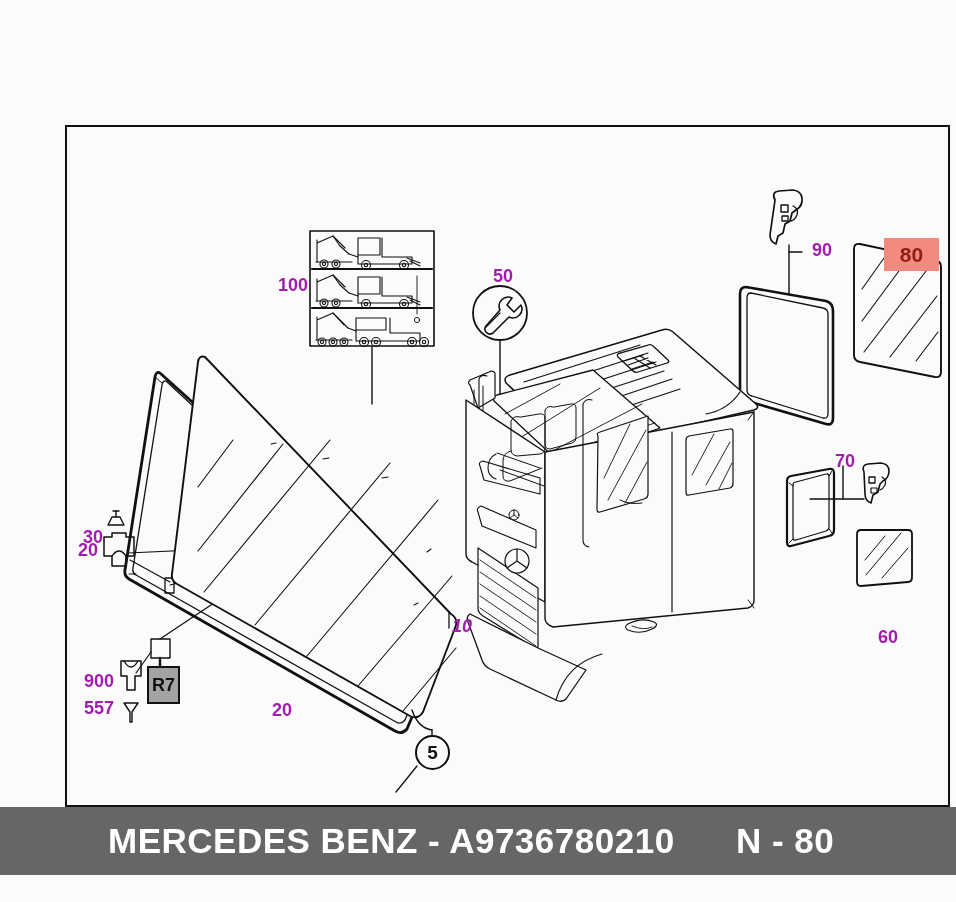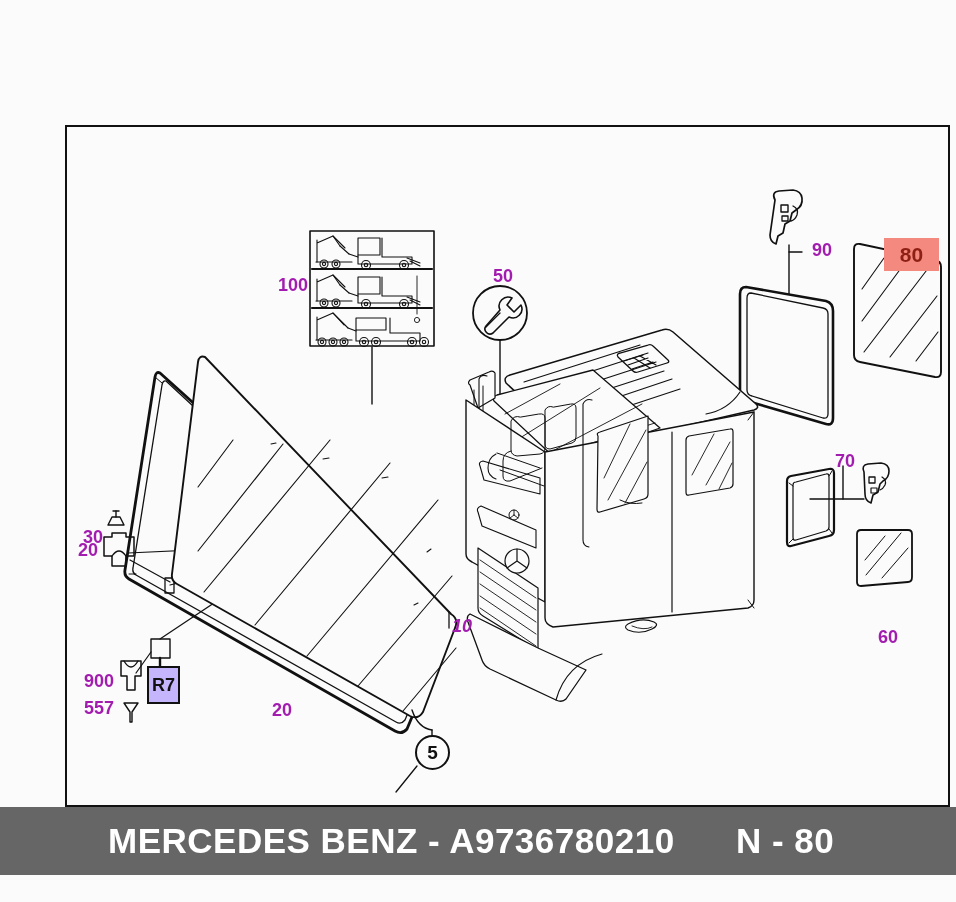--- a/index.html
+++ b/index.html
@@ -75,21 +75,21 @@
     font-weight: 700;
     display: flex;
     align-items: center;
     justify-content: center;
     line-height: 1;
   }
 
   .callout-boxed {
     position: absolute;
     border: 2px solid #111;
-    background: #c4b5fd;
+    background: #a3a3a3;
     color: #111;
     font-family: "Liberation Sans", sans-serif;
     font-size: 18px;
     font-weight: 700;
     display: flex;
     align-items: center;
     justify-content: center;
     line-height: 1;
     padding: 17px 2px;
     box-sizing: border-box;

